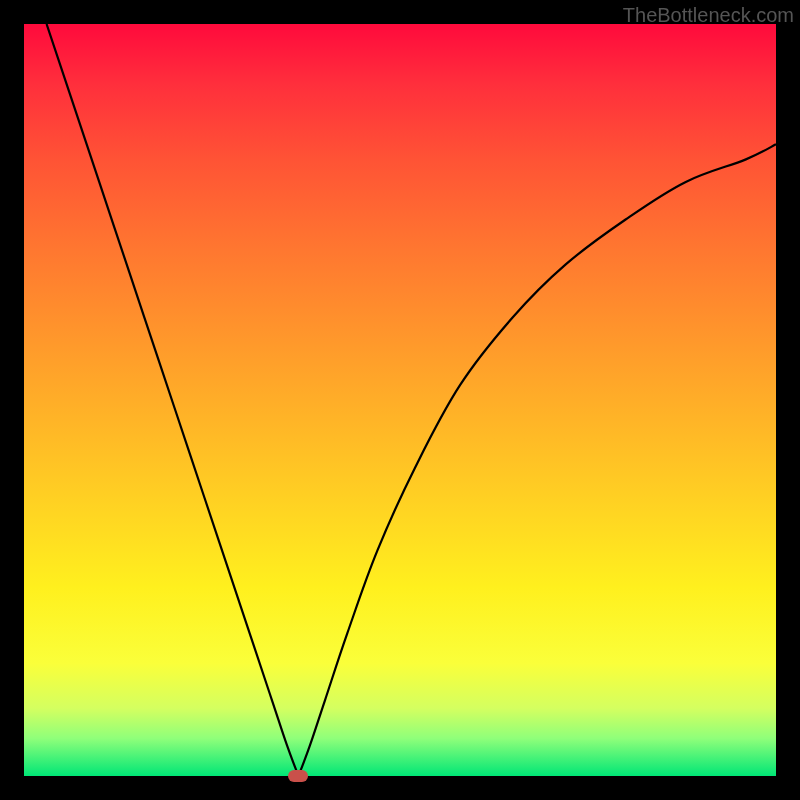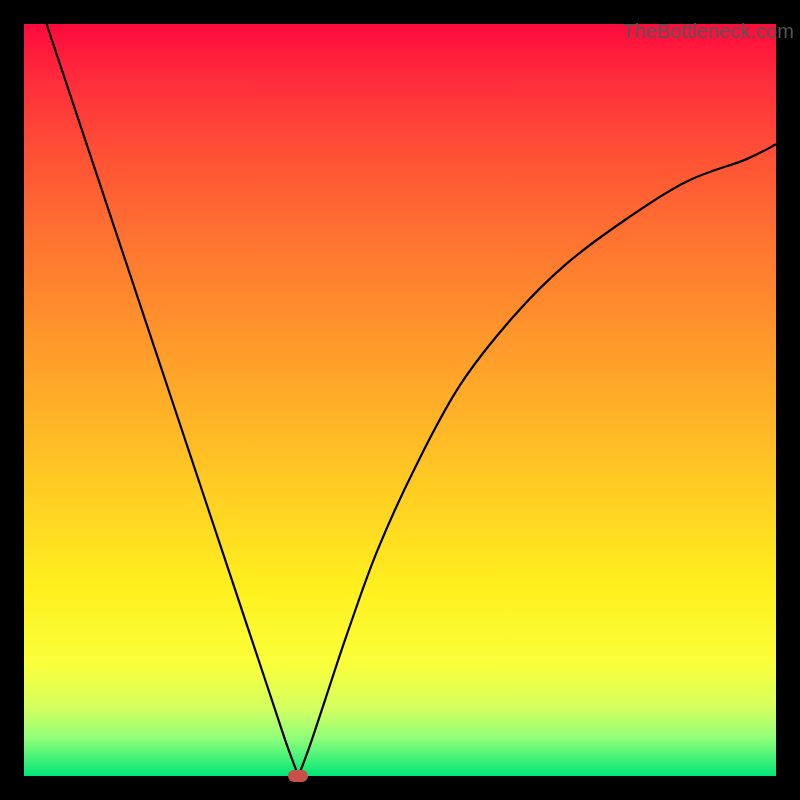--- a/index.html
+++ b/index.html
@@ -24,21 +24,21 @@
         #ffa02a 45%,
         #ffc824 60%,
         #fff01e 75%,
         #faff3a 85%,
         #d4ff60 91%,
         #8fff7a 95%,
         #00e676 100%);
     }
     .watermark {
       position: absolute;
-      top: 20px;
+      top: 4px;
       right: 6px;
       color: #555;
       font-size: 20px;
       font-weight: 500;
       z-index: 10;
     }
     .curve-svg {
       position: absolute;
       left: 0;
       top: 0;

